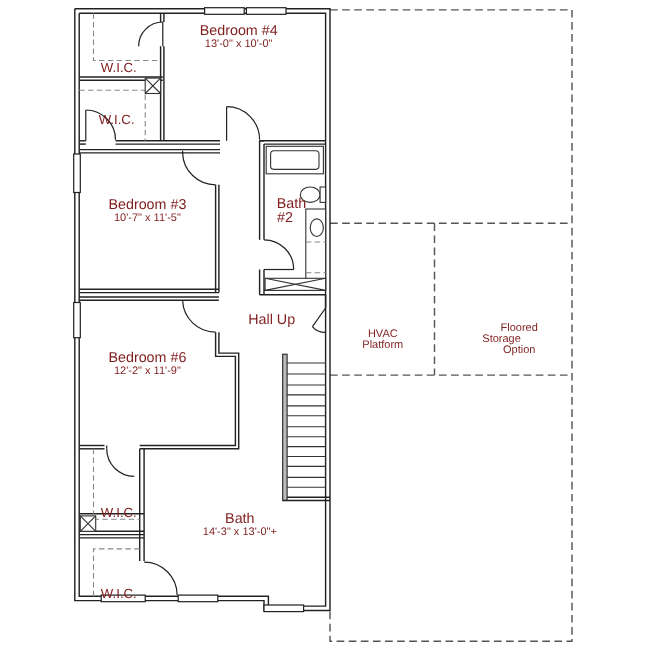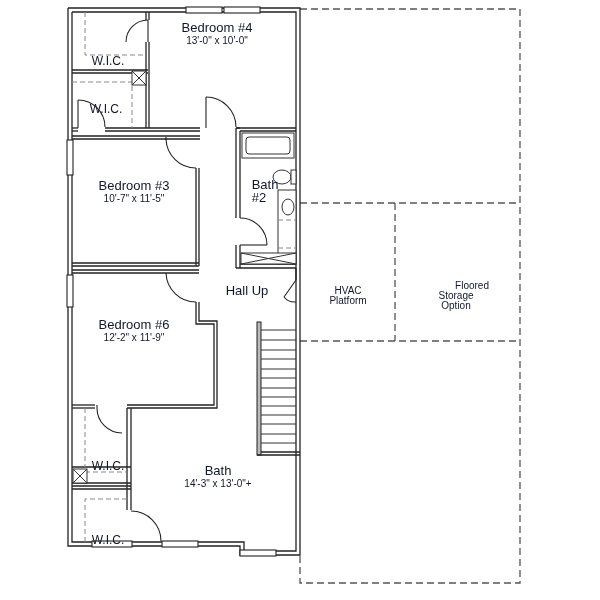--- a/index.html
+++ b/index.html
@@ -4,25 +4,25 @@
 <style>
   html, body { margin:0; padding:0; background:#ffffff; }
   body { width:600px; height:600px; overflow:hidden; position:relative; font-family:"Liberation Sans", sans-serif; }
   svg { position:absolute; left:0; top:0; }
   .wall { fill:none; stroke:#222; stroke-width:1.3; }
   .dash { fill:none; stroke:#555; stroke-width:1.3; stroke-dasharray:7 4; }
   .shelf { fill:none; stroke:#888; stroke-width:1; stroke-dasharray:5 3; }
   .door { fill:none; stroke:#222; stroke-width:1.1; }
   .fix { fill:#fff; stroke:#333; stroke-width:1; }
   .win { fill:#fff; stroke:#222; stroke-width:1.1; }
-  .lbl { position:absolute; text-align:center; color:#0f172a; white-space:nowrap; transform:translateX(-50%); }
+  .lbl { position:absolute; text-align:center; color:#7f1d1d; white-space:nowrap; transform:translateX(-50%); }
   .room-name { font-size:13px; line-height:14px; }
   .room-dim { font-size:10px; line-height:12px; }
   .small { font-size:12px; line-height:12px;margin-top:16px; }
-  .tiny { font-size:10px; line-height:10px; }
+  .tiny { font-size:10px; line-height:10px;margin-top:13px; }
 </style>
 </head>
 <body>
 
 <svg width="600" height="600" viewBox="0 0 600 600">
 
   <g>
     <polyline class="dash" points="300,9 520,9 520,583 300,583 300,555"></polyline>
     <line class="dash" x1="300" y1="203" x2="520" y2="203"></line>
     <line class="dash" x1="300" y1="341" x2="520" y2="341"></line>
@@ -192,13 +192,13 @@
 <div class="lbl small" style="left:108px;top:39px;">W.I.C.</div>
 <div class="lbl small" style="left:106px;top:87px;">W.I.C.</div>
 <div class="lbl small" style="left:108px;top:444px;">W.I.C.</div>
 <div class="lbl small" style="left:108px;top:518px;">W.I.C.</div>
 
 <div class="lbl tiny" style="left:348px;top:286px;">HVAC</div>
 <div class="lbl tiny" style="left:348px;top:296px;">Platform</div>
 
 <div class="lbl tiny" style="left:456px;top:281px;padding-left:32px;">Floored</div>
 <div class="lbl tiny" style="left:456px;top:291px;">Storage</div>
-<div class="lbl tiny" style="left:456px;top:301px;">Option</div>
+<div class="lbl tiny" style="left:472px;top:301px;">Option</div>
 
 </body></html>

